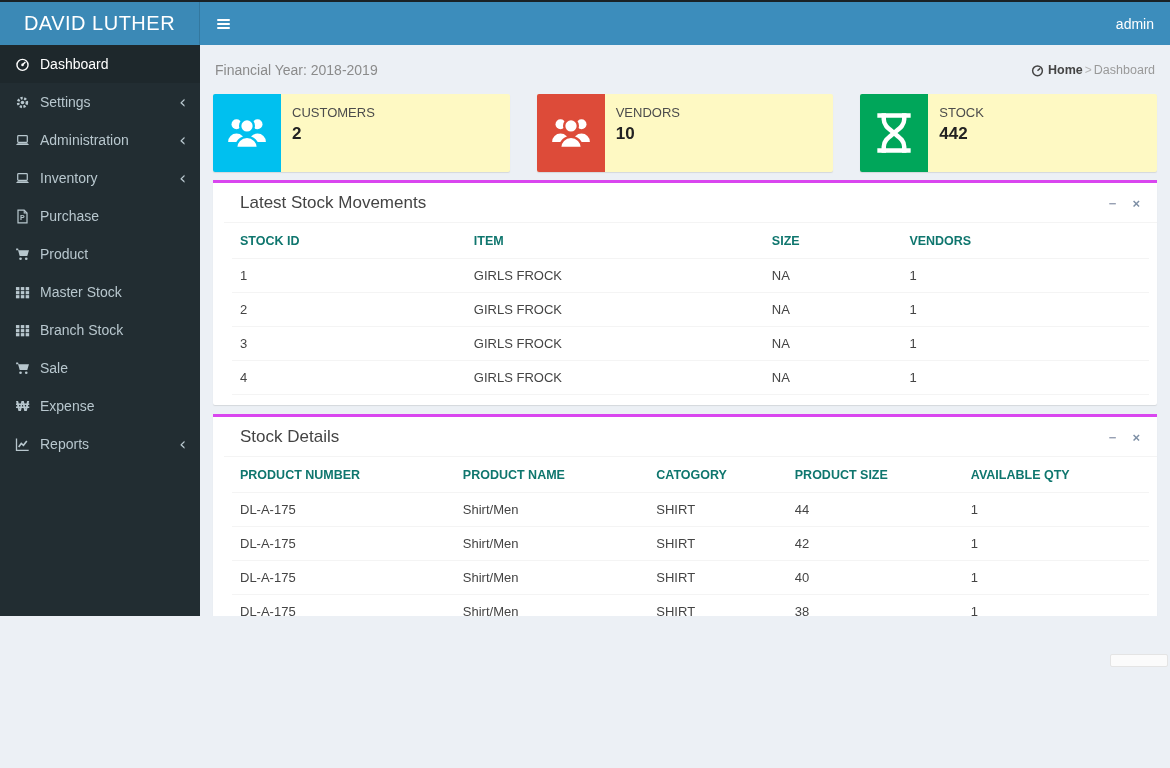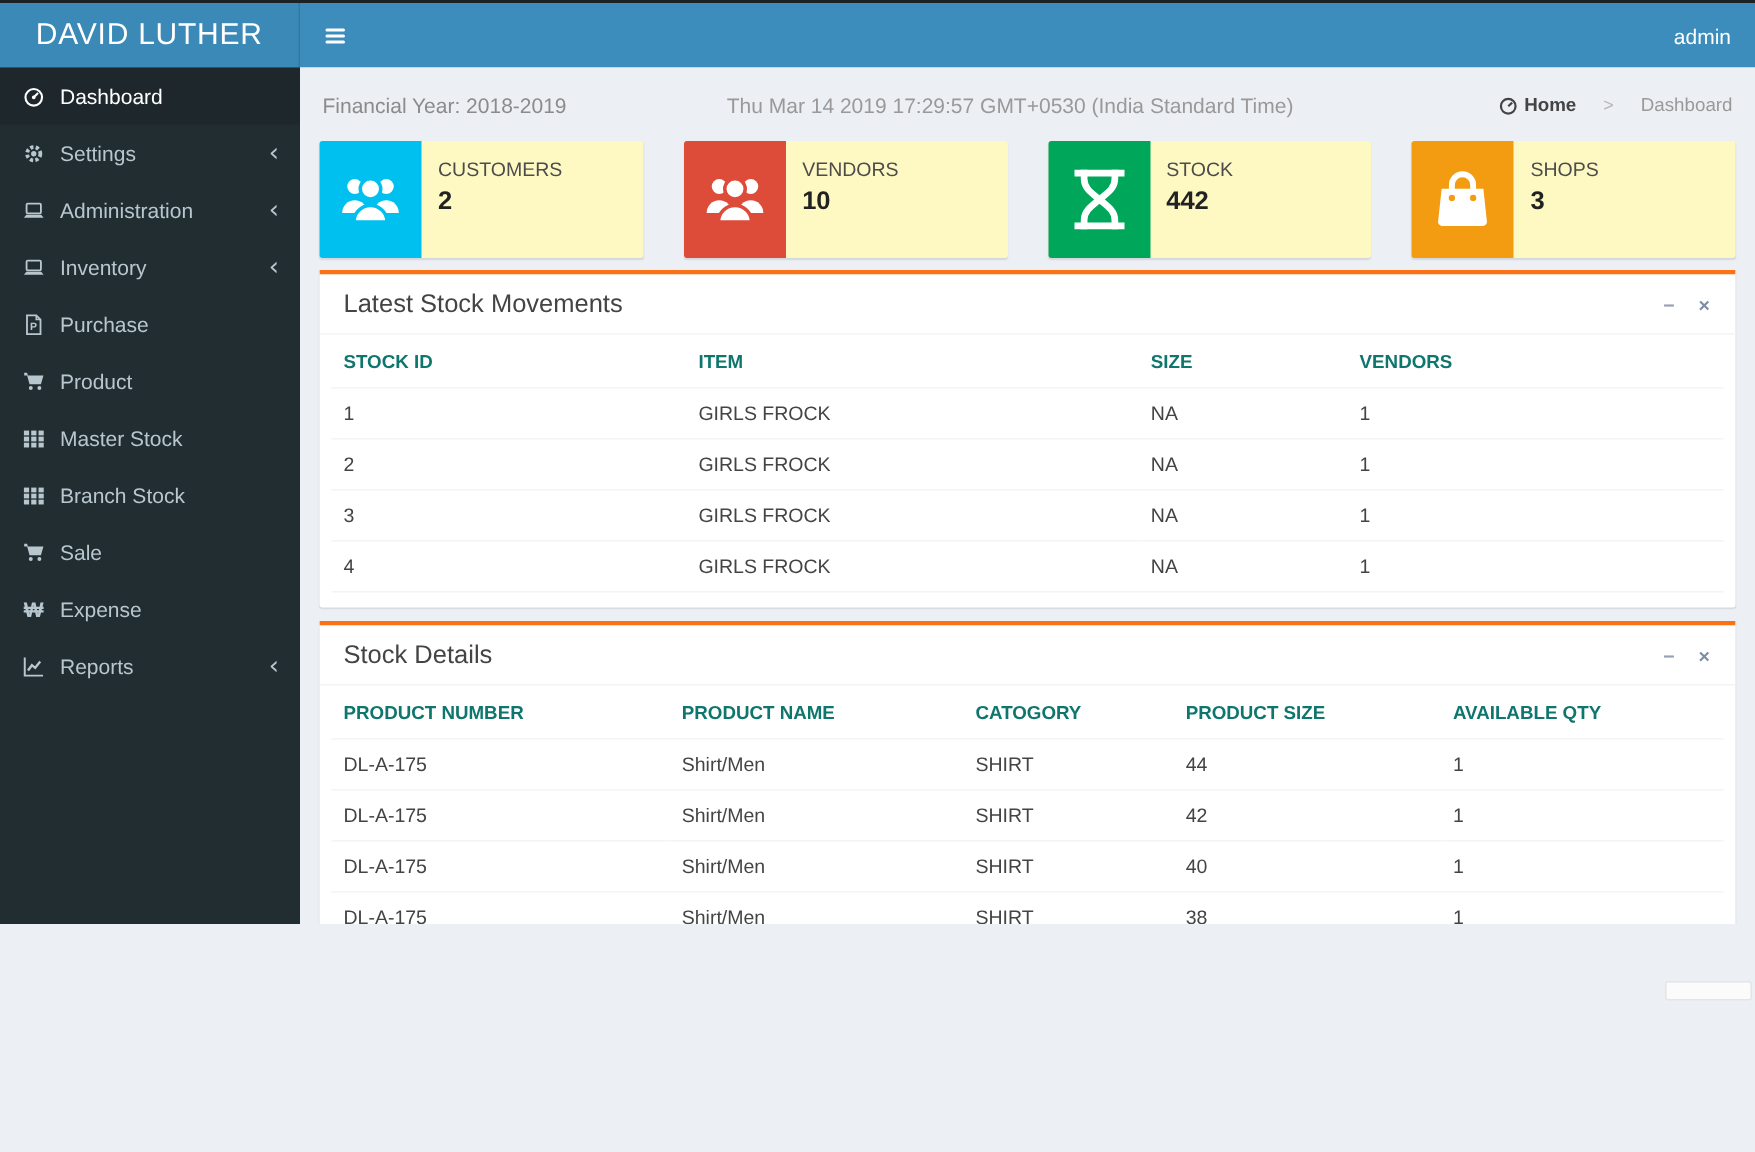--- a/index.html
+++ b/index.html
@@ -25,37 +25,37 @@
   .won-glyph { font-size:14px; font-weight:bold; line-height:1; }
   .chevron { margin-left:auto; font-size:17px; line-height:10px; color:#b8c7ce; font-family:"DejaVu Sans",sans-serif; }
   .chevron::before { content:"‹"; }
 
   .content { flex:1; background:#ecf0f5; position:relative; overflow:hidden; }
 
   
   .content-header { display:flex; align-items:center; justify-content:space-between; padding:17px 15px 16px 15px; }
   .fin-year { color:#8b8b8b; font-size:14px; }
   .datetime { color:#999; font-size:14px; margin-right:30px; }
-  .breadcrumb { display:flex; align-items:flex-end; gap:18px; font-size:12.5px; }
+  .breadcrumb { display:flex; align-items:flex-end; gap:2px; font-size:12.5px; }
   .breadcrumb .icn svg { width:13px; height:13px; display:block; }
   .crumb-home { color:#444; font-weight:bold; cursor:pointer; display:flex; align-items:center; gap:4px; }
   .crumb-sep { color:#b5b5b5; font-size:12px; }
   .crumb-current { color:#999; }
 
   
   .info-row { display:flex; gap:27px; padding:0 13px; }
   .info-box { flex:1; background:#fef9c3; height:78px; display:flex; border-radius:2px; box-shadow:0 1px 1px rgba(0,0,0,.1); }
   .info-icon { width:68px; height:78px; display:flex; align-items:center; justify-content:center; color:#fff; border-radius:2px 0 0 2px; }
   .info-icon svg { width:42px; height:42px; }
   .info-content { padding:11px 10px 0 11px; min-width:0; }
   .info-label { font-size:13px; color:#4c4c4c; white-space:nowrap; }
   .info-value { font-size:17px; font-weight:bold; color:#222; margin-top:4px; }
 
   
-  .panel { margin:8px 13px 9px 13px; background:#fff; border-top:3px solid #f97316; border-radius:0 0 2px 2px; box-shadow:0 1px 1px rgba(0,0,0,.1); }
+  .panel { margin:8px 13px 9px 13px; background:#fff; border-top:3px solid #d946ef; border-radius:0 0 2px 2px; box-shadow:0 1px 1px rgba(0,0,0,.1);padding-left:11px; }
   .panel-header { display:flex; align-items:center; justify-content:space-between; padding:10px 14px 9px 16px; border-bottom:1px solid #f4f4f4; }
   .panel-title { font-size:17px; color:#444; }
   .panel-tools { display:flex; gap:10px; align-items:center; }
   .tool-btn { background:none; border:none; font-size:13px; color:#97a0b3; cursor:pointer; line-height:1; padding:2px 3px; font-weight:bold; font-family:inherit; }
   .tool-btn.close { color:#7d8fa5; }
   .panel-body { padding:0 8px 10px 8px; }
   table { width:100%; border-collapse:collapse; }
   th { text-align:left; font-size:12.5px; color:#0f766e; font-weight:bold; padding:11px 8px 10px 8px; }
   td { font-size:13px; color:#444; padding:9px 8px; border-top:1px solid #f4f4f4; }
   tbody tr:last-child td { border-bottom:1px solid #f4f4f4; }
@@ -211,21 +211,20 @@
         </span>
         <span>Reports</span>
         <span class="chevron"></span>
       </div>
     </div>
 
     <div class="content">
 
       <div class="content-header">
         <span class="fin-year">Financial Year: 2018-2019</span>
-        <span class="datetime">Thu Mar 14 2019 17:29:57 GMT+0530 (India Standard Time)</span>
         <span class="breadcrumb">
           <span class="crumb-home">
             <span class="icn">
               <svg viewBox="0 0 16 16" fill="none" stroke="#444" stroke-width="1.8">
                   <circle cx="8" cy="8.4" r="6"></circle>
                   <path d="M8 8.4l3.2-3"></path>
                 </svg>
             </span>
             <span>Home</span>
           </span>
@@ -277,34 +276,20 @@
                 <path d="M4.1 1.3v1.5c0 2.3 1.7 3.4 3.9 5.2 2.2-1.8 3.9-2.9 3.9-5.2V1.3"></path>
                 <path d="M4.1 14.7v-1.5c0-2.3 1.7-3.4 3.9-5.2 2.2 1.8 3.9 2.9 3.9 5.2v1.5"></path>
               </svg>
           </span>
           <span class="info-content">
             <div class="info-label">STOCK</div>
             <div class="info-value">442</div>
           </span>
         </div>
 
-        <div class="info-box">
-          <span class="info-icon" style="background: rgb(243, 156, 18); --bg: #f39c12;">
-            <svg viewBox="0 0 16 16" fill="currentColor">
-                <path d="M2.7 5.3h10.6l.9 8.3a1 1 0 0 1-1 1.1H2.8a1 1 0 0 1-1-1.1z"></path>
-                <path d="M5.3 7.4V4.3a2.7 2.7 0 0 1 5.4 0v3.1" fill="none" stroke="currentColor" stroke-width="1.5"></path>
-                <circle cx="5.3" cy="7.6" r="0.8" fill="var(--bg,#f39c12)"></circle>
-                <circle cx="10.7" cy="7.6" r="0.8" fill="var(--bg,#f39c12)"></circle>
-              </svg>
-          </span>
-          <span class="info-content">
-            <div class="info-label">SHOPS</div>
-            <div class="info-value">3</div>
-          </span>
-        </div>
       </div>
 
       <div class="panel">
         <div class="panel-header">
           <span class="panel-title">Latest Stock Movements</span>
           <span class="panel-tools">
             <button class="tool-btn">−</button>
             <button class="tool-btn close">×</button>
           </span>
         </div>

